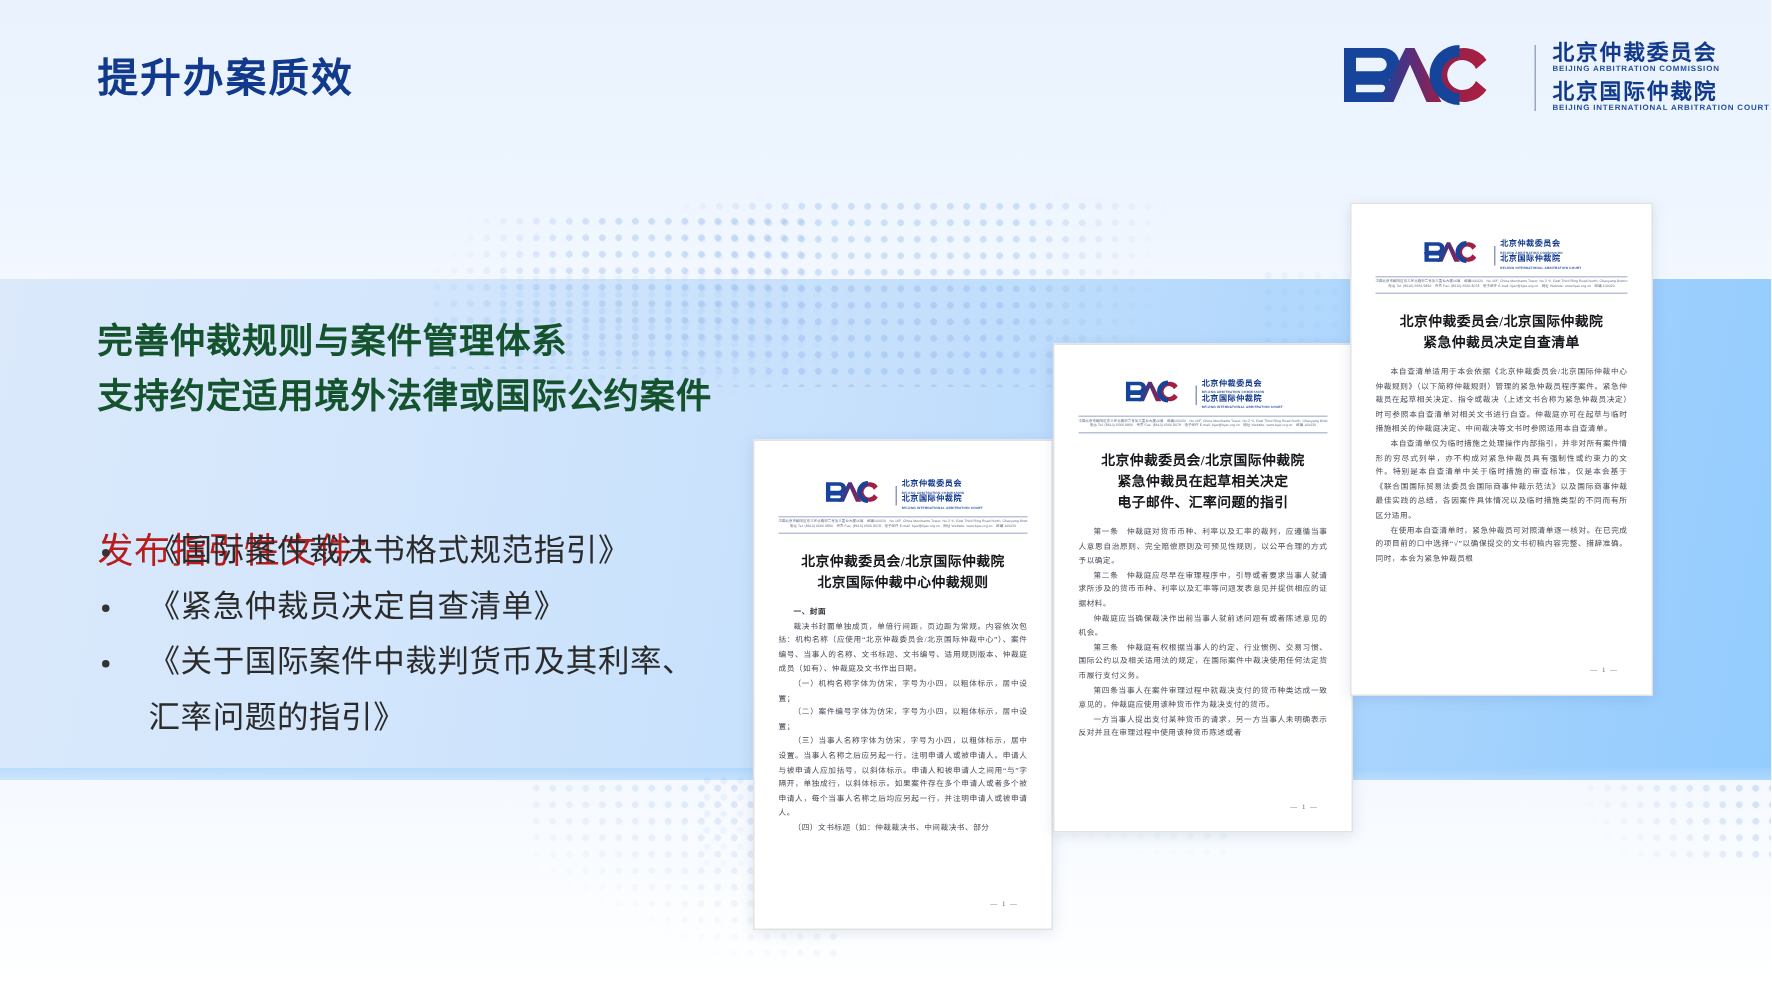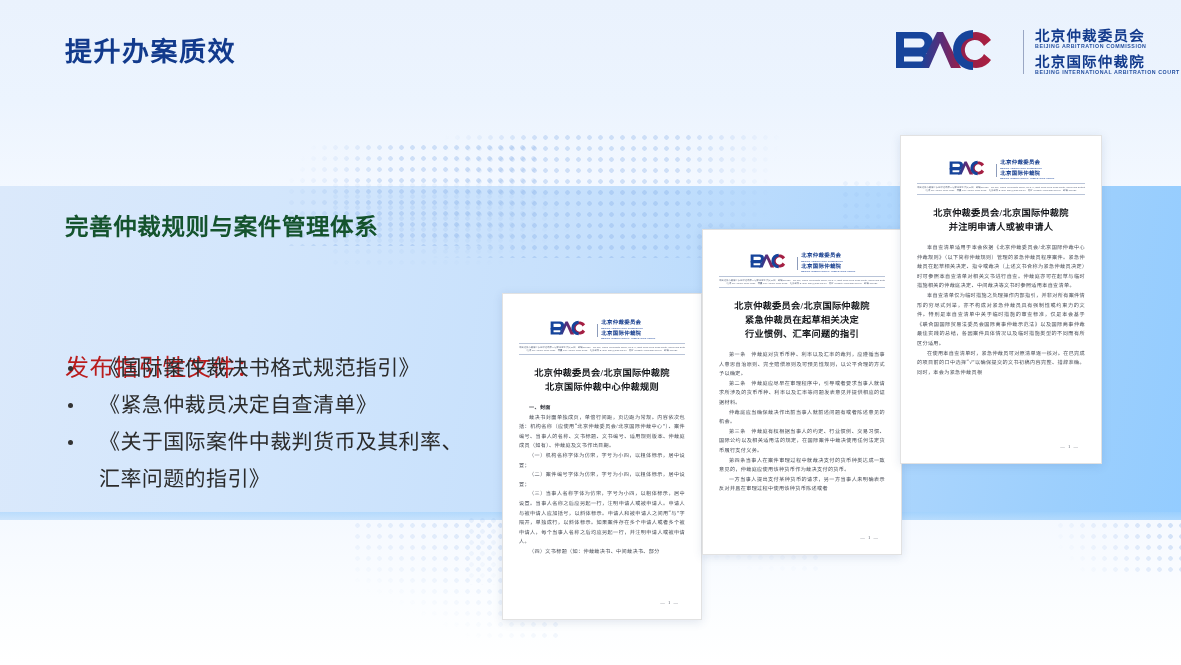--- a/index.html
+++ b/index.html
@@ -323,20 +323,21 @@
       </span>
       <span class="logo-row">
         <span class="logo-cn">北京国际仲裁院</span>
         <span class="logo-en">BEIJING INTERNATIONAL ARBITRATION COURT</span>
       </span>
     </span>
   </div>
 
   <div class="headline">
     <div>完善仲裁规则与案件管理体系</div>
+    <div>支持约定适用境外法律或国际公约案件</div>
   </div>
 
   <div class="lead">发布指引性文件：</div>
 
   <div class="bullets">
     <div class="bullet">
       <span>《国际案件裁决书格式规范指引》</span>
     </div>
     <div class="bullet">
       <span>《紧急仲裁员决定自查清单》</span>
@@ -429,21 +430,21 @@
           <span class="doc-logo-en">BEIJING INTERNATIONAL ARBITRATION COURT</span>
         </span>
       </div>
       <div class="doc-addr">
         <div>中国北京市朝阳区东三环北路甲二号第三置业大厦16层　邮编100020　No.16F, China Merchants Tower, No.2 Yi, East Third Ring Road North, Chaoyang District, Beijing 100020, China</div>
         <div>电话 Tel: (8610) 6566 9856　传真 Fax: (8610) 6566 8078　电子邮件 E-mail: bjac@bjac.org.cn　网址 Website: www.bjac.org.cn　邮编 100020</div>
       </div>
       <div class="doc-title">
         <div>北京仲裁委员会/北京国际仲裁院</div>
         <div>紧急仲裁员在起草相关决定</div>
-        <div>行业惯例、汇率问题的指引</div>
+        <div>电子邮件、汇率问题的指引</div>
       </div>
       <div class="doc-body">
         <p class="ind">第一条　仲裁庭对货币币种、利率以及汇率的裁判，应遵循当事人意思自治原则、完全赔偿原则及可预见性规则，以公平合理的方式予以确定。</p>
         <p class="ind">第二条　仲裁庭应尽早在审理程序中，引导或者要求当事人就请求所涉及的货币币种、利率以及汇率等问题发表意见并提供相应的证据材料。</p>
         <p class="ind">仲裁庭应当确保裁决作出前当事人就前述问题有或者陈述意见的机会。</p>
         <p class="ind">第三条　仲裁庭有权根据当事人的约定、行业惯例、交易习惯、国际公约以及相关适用法的规定，在国际案件中裁决使用任何法定货币履行支付义务。</p>
         <p class="ind">第四条当事人在案件审理过程中就裁决支付的货币种类达成一致意见的，仲裁庭应使用该种货币作为裁决支付的货币。</p>
         <p class="ind">一方当事人提出支付某种货币的请求，另一方当事人未明确表示反对并且在审理过程中使用该种货币陈述或者</p>
       </div>
       <div class="doc-page">— 1 —</div>
@@ -480,21 +481,21 @@
           <span class="doc-logo-cn">北京国际仲裁院</span>
           <span class="doc-logo-en">BEIJING INTERNATIONAL ARBITRATION COURT</span>
         </span>
       </div>
       <div class="doc-addr">
         <div>中国北京市朝阳区东三环北路甲二号第三置业大厦16层　邮编100020　No.16F, China Merchants Tower, No.2 Yi, East Third Ring Road North, Chaoyang District, Beijing 100020, China</div>
         <div>电话 Tel: (8610) 6566 9856　传真 Fax: (8610) 6566 8078　电子邮件 E-mail: bjac@bjac.org.cn　网址 Website: www.bjac.org.cn　邮编 100020</div>
       </div>
       <div class="doc-title">
         <div>北京仲裁委员会/北京国际仲裁院</div>
-        <div>并注明申请人或被申请人</div>
+        <div>紧急仲裁员决定自查清单</div>
       </div>
       <div class="doc-body">
         <p class="ind">本自查清单适用于本会依据《北京仲裁委员会/北京国际仲裁中心仲裁规则》（以下简称仲裁规则）管理的紧急仲裁员程序案件。紧急仲裁员在起草相关决定、指令或裁决（上述文书合称为紧急仲裁员决定）时可参照本自查清单对相关文书进行自查。仲裁庭亦可在起草与临时措施相关的仲裁庭决定、中间裁决等文书时参照适用本自查清单。</p>
         <p class="ind">本自查清单仅为临时措施之处理操作内部指引，并非对所有案件情形的穷尽式列举，亦不构成对紧急仲裁员具有强制性或约束力的文件。特别是本自查清单中关于临时措施的审查标准，仅是本会基于《联合国国际贸易法委员会国际商事仲裁示范法》以及国际商事仲裁最佳实践的总结，各因案件具体情况以及临时措施类型的不同而有所区分适用。</p>
         <p class="ind">在使用本自查清单时，紧急仲裁员可对照清单逐一核对。在已完成的项目前的口中选择“√”以确保提交的文书初稿内容完整、措辞准确。同时，本会为紧急仲裁员根</p>
       </div>
       <div class="doc-page">— 1 —</div>
     </div>
   </div>
 

